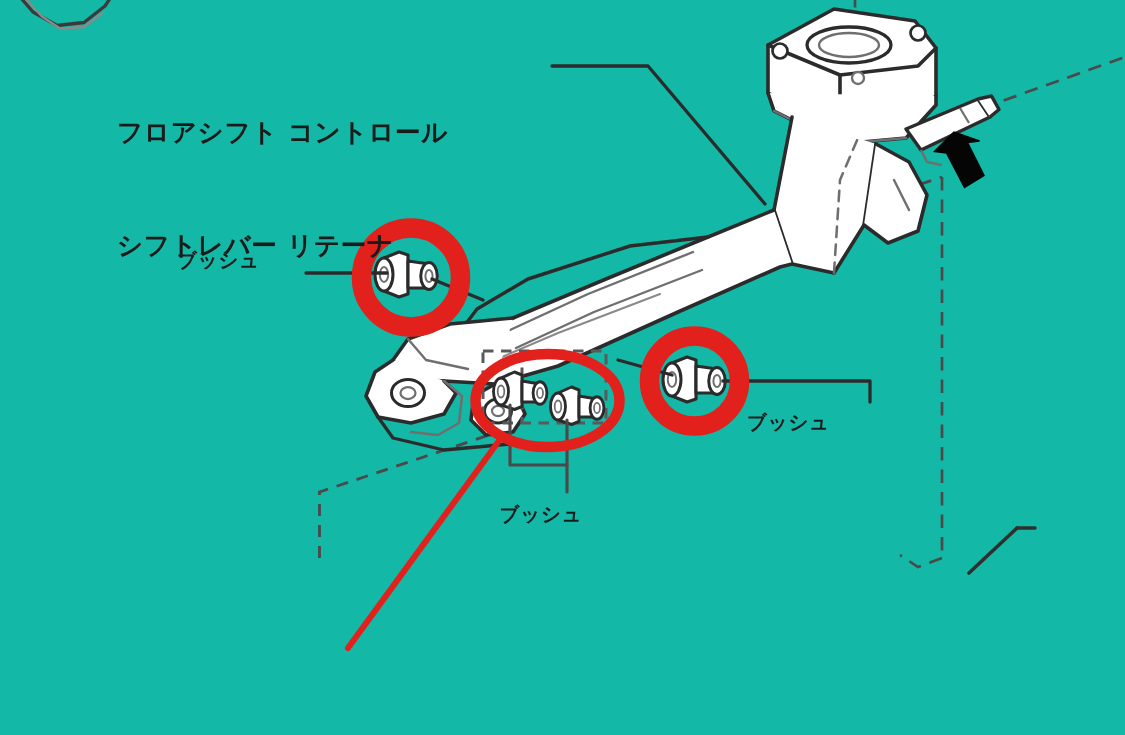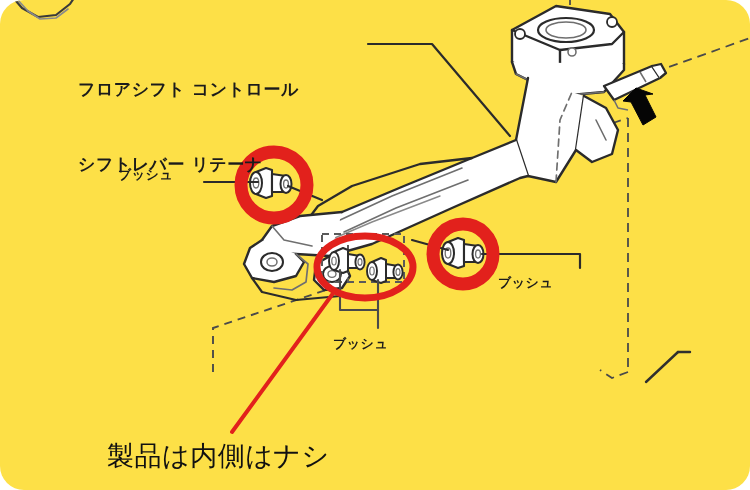--- a/index.html
+++ b/index.html
@@ -4,24 +4,23 @@
 <style>
   html, body {
     margin: 0;
     padding: 0;
     background: #ffffff;
   }
   #page {
     position: relative;
     width: 750px;
     height: 490px;
-    background: #fde047;
+    background: #14b8a6;
     overflow: hidden;
     font-family: "DejaVu Sans", "Liberation Sans", sans-serif;
-    border-radius: 24px;
   }
   #diagram-svg {
     position: absolute;
     left: 0;
     top: 0;
     width: 750px;
     height: 490px;
   }
   .label {
     position: absolute;
@@ -221,15 +220,14 @@
 
   <div class="label label-title lbl-title">
     <div>フロアシフト コントロール</div>
     <div>シフトレバー リテーナ</div>
   </div>
 
   <div class="label label-part lbl-bush-left">ブッシュ</div>
   <div class="label label-part lbl-bush-right">ブッシュ</div>
   <div class="label label-part lbl-bush-center">ブッシュ</div>
 
-  <div class="label label-note lbl-note">製品は内側はナシ</div>
 
 </div>
 
 </body></html>

